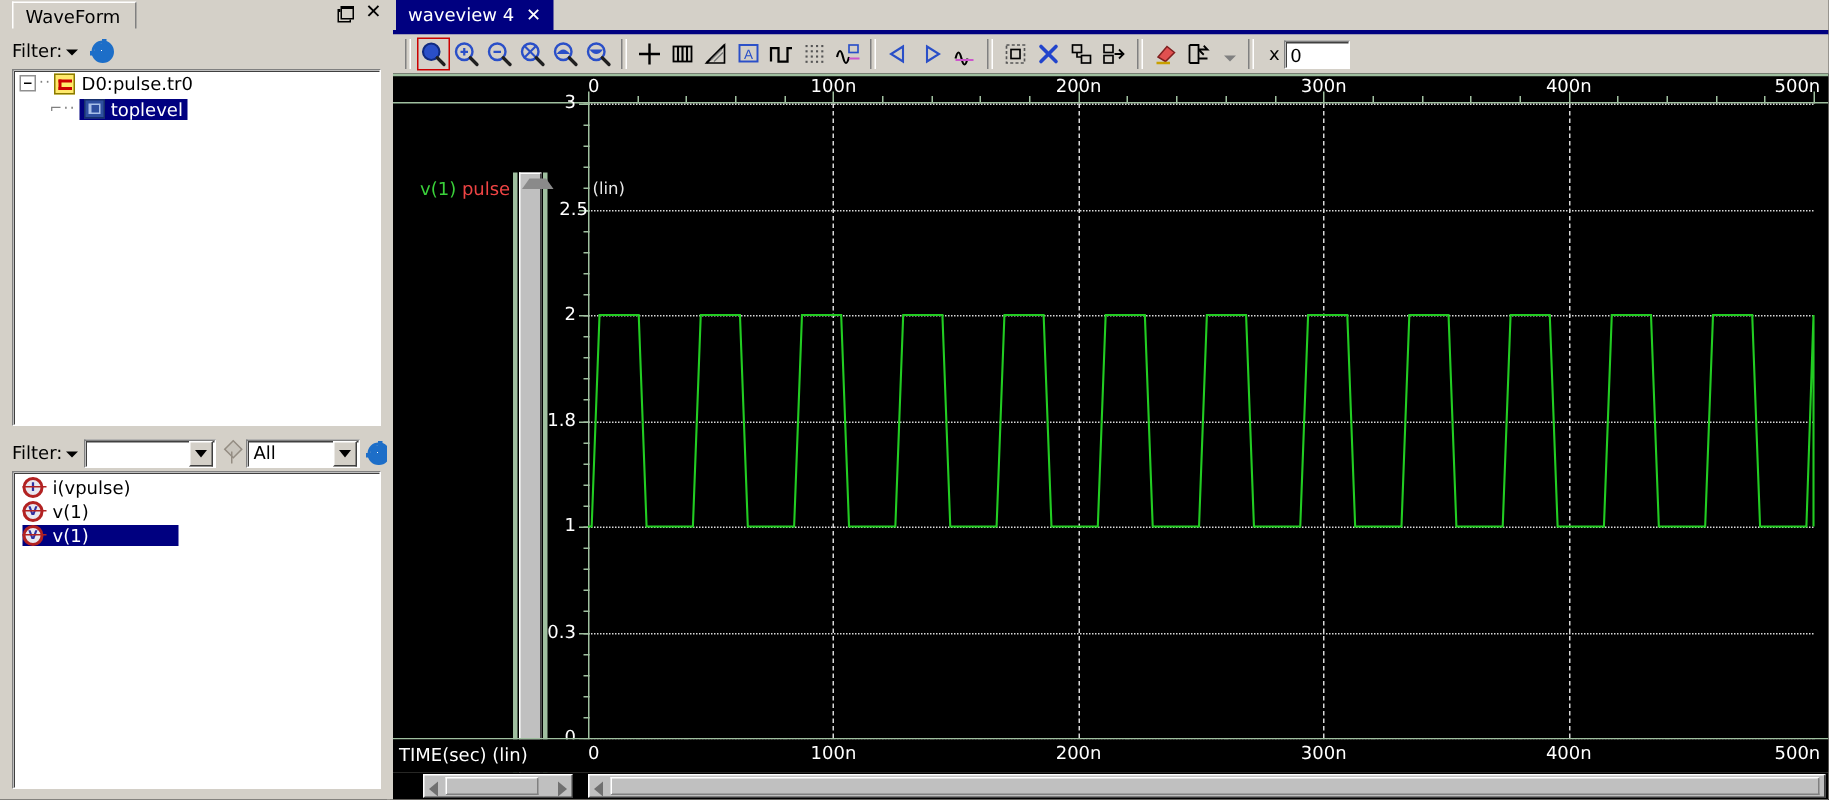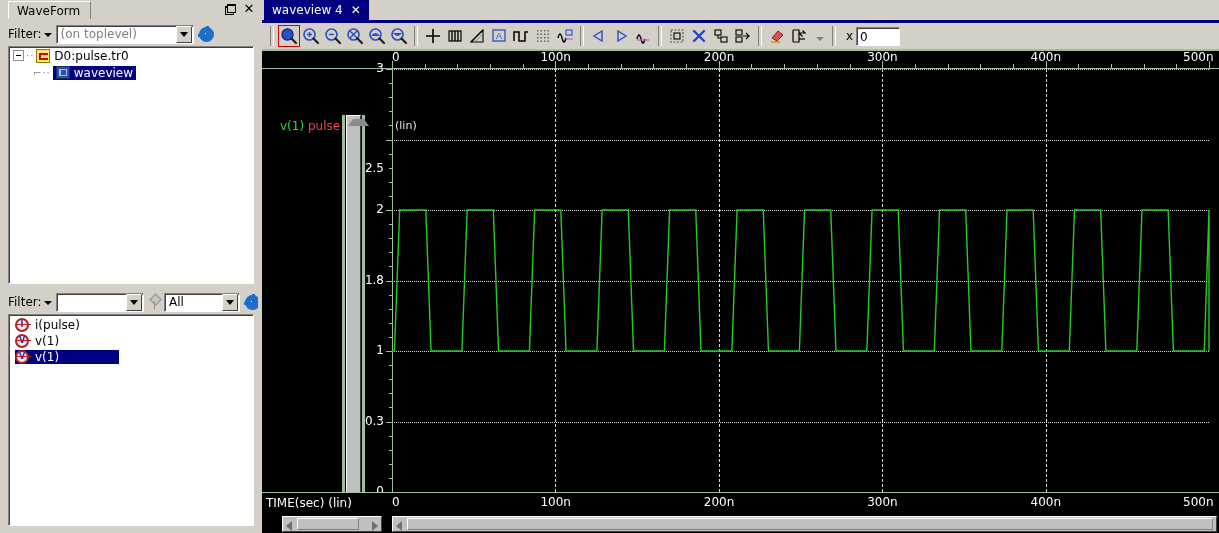--- a/index.html
+++ b/index.html
@@ -258,41 +258,35 @@
       <div class="wf-tab">WaveForm</div>
       <div class="titlebar-btns">
         <div class="tb-btn tb-restore"></div>
         <div class="tb-btn tb-close">✕</div>
       </div>
     </div>
 
     <div class="filter-row top">
       <span class="filter-label">Filter:</span>
       <span class="filter-caret"></span>
-      <div class="combo combo1">
-        <span class="cval">(on toplevel)</span>
-        <span class="cbtn">
-            <i></i>
-          </span>
-      </div>
       <div class="gear"></div>
     </div>
 
     <div class="tree-pane">
       <div class="tree-row">
         <span class="expander"></span>
         <span class="dots">··</span>
         <span class="icon-file"></span>
         <span>D0:pulse.tr0</span>
       </div>
       <div class="tree-row child">
         <span class="dots">⌐··</span>
         <span class="sel-fill" style="display:flex;align-items:center;">
           <span class="icon-mod"></span>
-          <span>waveview</span>
+          <span>toplevel</span>
         </span>
       </div>
     </div>
 
     <div class="filter-row bottom">
       <span class="filter-label">Filter:</span>
       <span class="filter-caret"></span>
       <div class="combo combo2">
         <span class="cval dark"></span>
         <span class="cbtn">
@@ -305,21 +299,21 @@
         <span class="cbtn">
             <i></i>
           </span>
       </div>
       <div class="gear"></div>
     </div>
 
     <div class="list-pane">
       <div class="sig-row">
         <span class="sig-icon">I</span>
-        <span class="sig-name">i(pulse)</span>
+        <span class="sig-name">i(vpulse)</span>
       </div>
       <div class="sig-row">
         <span class="sig-icon">V</span>
         <span class="sig-name">v(1)</span>
       </div>
       <div class="sig-row">
         <span class="sig-sel-wrap">
           <span class="sig-icon">V</span>
           <span class="sig-name" style="color:#fff">v(1)</span>
         </span>
@@ -647,21 +641,21 @@
           <div class="xtlabel" style="left: 605.2px; top: 1px;">300n</div>
           <div class="xtlabel" style="left: 768.6px; top: 1px;">400n</div>
           <div class="xtlabel" style="left: 921px; top: 1px;">500n</div>
         </div>
       <div id="ylabellayer">
           <div class="ytlabel" style="left: 82px; top: 435px;">0</div>
           <div class="ytlabel" style="left: 82px; top: 364.5px;">0.3</div>
           <div class="ytlabel" style="left: 82px; top: 294px;">1</div>
           <div class="ytlabel" style="left: 82px; top: 223.5px;">1.8</div>
           <div class="ytlabel" style="left: 82px; top: 153px;">2</div>
-          <div class="ytlabel" style="left: 82px; top: 82.5px; margin-top: 29px;">2.5</div>
+          <div class="ytlabel" style="left: 90px; top: 82.5px;">2.5</div>
           <div class="ytlabel" style="left: 82px; top: 12px;">3</div>
         </div>
 
       <svg class="wave" id="wavesvg" width="957" height="423">
           <path d="M130.00 282.00 L132.45 282.00 L137.68 141.00 L163.82 141.00 L169.05 282.00 L199.94 282.00 L205.16 141.00 L231.31 141.00 L236.54 282.00 L267.42 282.00 L272.65 141.00 L298.79 141.00 L304.02 282.00 L334.90 282.00 L340.13 141.00 L366.28 141.00 L371.51 282.00 L402.39 282.00 L407.62 141.00 L433.76 141.00 L438.99 282.00 L469.87 282.00 L475.10 141.00 L501.24 141.00 L506.47 282.00 L537.36 282.00 L542.58 141.00 L568.73 141.00 L573.96 282.00 L604.84 282.00 L610.07 141.00 L636.21 141.00 L641.44 282.00 L672.32 282.00 L677.55 141.00 L703.70 141.00 L708.93 282.00 L739.81 282.00 L745.04 141.00 L771.18 141.00 L776.41 282.00 L807.29 282.00 L812.52 141.00 L838.67 141.00 L843.89 282.00 L874.78 282.00 L880.01 141.00 L906.15 141.00 L911.38 282.00 L942.26 282.00 L947.00 141.00 L947.00 141.00 L947.00 282.00 L947.00 282.00 L947.00 141.00 L947.00 141.00 L947.00 282.00 L947.00 282.00" fill="none" stroke="#22cc22" stroke-width="1.4"></path>
         </svg>
 
       <div class="baseline"></div>
       <div class="botaxis">
         <div class="axname">TIME(sec)  (lin)</div>

